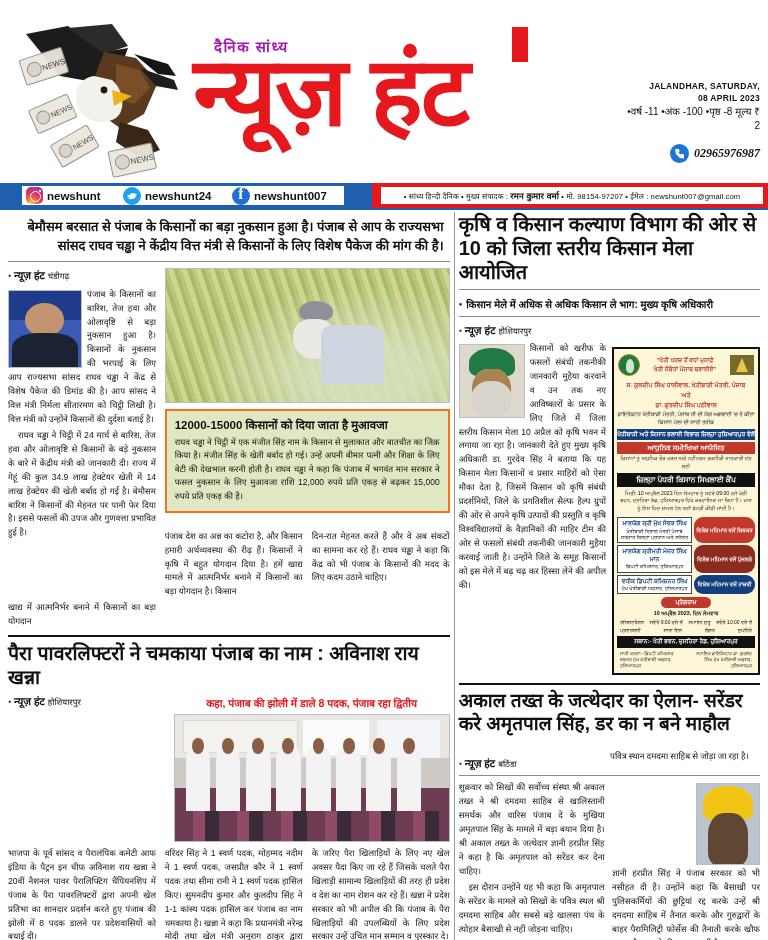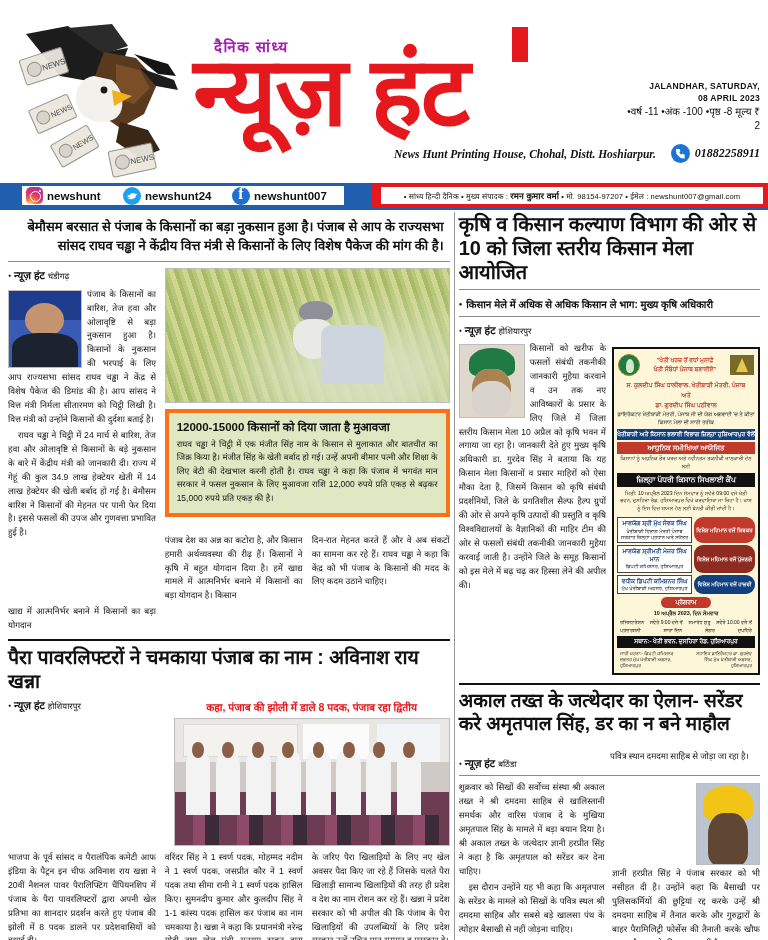--- a/index.html
+++ b/index.html
@@ -188,21 +188,21 @@
   }
   .ph-team .row-people { position:absolute; left:0; top:26%; width:100%; height:50%; }
   .ph-team .pp {
     position:absolute; top:0; width:9%; height:100%; background:#f3f3f3; border-radius:22% 22% 0 0;
   }
   .ph-team .pp i { position:absolute; left:26%; top:-16%; width:48%; height:26%; border-radius:50%; background:#8a5f45; display:block; }
   .ph-team .legs { position:absolute; left:0; bottom:0; width:100%; height:24%;
      background: repeating-linear-gradient(90deg,#6d3b52 0 18px, #8e4a66 18px 30px, #3b2b38 30px 44px); }
 
   .green-box {
-    background:#dfe8c2; border:4px solid #f97316; padding: 6px 8px 7px 8px; margin-top: 6px;
+    background:#dfe8c2; border:2px solid #f97316; padding: 6px 8px 7px 8px; margin-top: 6px;
   }
   .green-box h3 { font-size: 11.5px; font-weight:bold; color:#111; margin-bottom:4px; }
   .green-box p { font-size: 8.5px; line-height:1.6; text-align:justify; color:#141414; }
 
   
   .advert {
     border: 2px solid #111; background:#fdf6d8; padding: 3px; margin-top: 5px;
     font-size: 5px; line-height: 1.25; text-align:center; color:#111;
   }
   .ad-top { display:flex; align-items:center; gap:3px; background:#fdf6d8; padding:2px 1px; }
@@ -281,24 +281,23 @@
     <div class="kicker">दैनिक  सांध्य</div>
     <div class="nameplate-bar"></div>
     <div class="nameplate">न्यूज़ हंट</div>
 
     <div class="dateblock">
       <div class="l1">JALANDHAR, SATURDAY,</div>
       <div class="l2">08 APRIL 2023</div>
       <div class="l3">•वर्ष -11  •अंक -100  •पृष्ठ -8 मूल्य ₹ 2</div>
     </div>
 
-    <div class="imprint">News Hunt Printing House, Chohal, Distt. Hoshiarpur.</div>
     <div class="phone-wrap">
       <span class="phone-icon"></span>
-      <span class="phone-num">01882258911</span>
+      <span class="phone-num">02965976987</span>
     </div>
   </div>
 
   <div class="social-strip">
     <div class="social-blue-l"></div>
     <div class="social-white"></div>
 
     <div class="social-item" style="left:26px">
       <span class="ig-icon"></span>
       <span class="social-label">newshunt</span>

